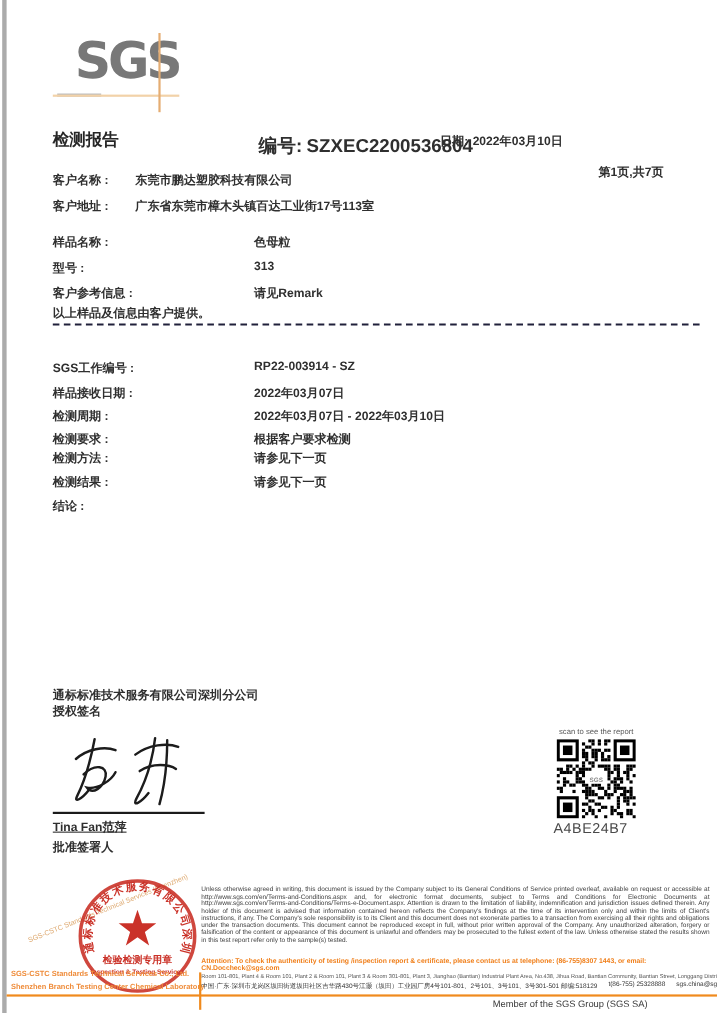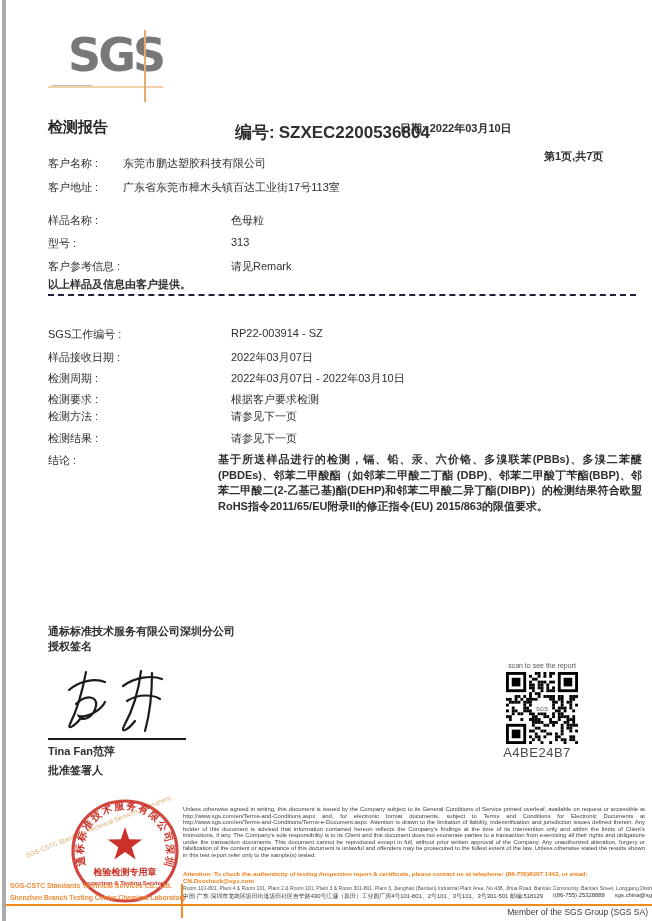--- a/index.html
+++ b/index.html
@@ -22,41 +22,41 @@
   .logo-vline { position:absolute; left:144px; top:30px; width:2px; height:72px; background:#e5ad72; }
 
   .title-row { position:absolute; top:118px; left:0; width:652px; height:20px; }
   .doc-title { position:absolute; left:48px; top:0; font-size:15px; font-weight:700; color:#262626; }
   .hdr-no    { position:absolute; left:235px; top:3px; font-size:17px; font-weight:700; }
   .hdr-date  { position:absolute; left:400px; top:3px; font-size:11px; font-weight:700; }
   .hdr-page  { position:absolute; left:544px; top:3px; font-size:11px; font-weight:700;margin-top:28px; }
   .hdr-no .v, .hdr-date .v { margin-left:4px; }
 
   
-  .info-row { position:absolute; left:48px; font-size:11px; font-weight:400; white-space:nowrap; }
+  .info-row { position:absolute; left:48px; font-size:11px; font-weight:700; white-space:nowrap; }
   .info-row .lbl { display:inline-block; }
   .info-row .val { position:absolute; top:0; white-space:nowrap;margin-left:13px; }
   .val-110 .val { left:62px; }   
   .val-218 .val { left:170px; }  
 
   .note-line { position:absolute; left:48px; font-size:11px; font-weight:600; }
 
   .dash-sep { position:absolute; left:48px; top:294px; width:588px; border-top:2px dashed #20203a; }
 
   .conclusion {
     position:absolute; left:218px; top:452px; width:424px;
     font-size:11px; font-weight:600; line-height:15.6px; text-align:justify;
   }
 
   
   .sig-company { position:absolute; left:48px; top:624px; font-size:11px; font-weight:600; }
   .sig-auth    { position:absolute; left:48px; top:639px; font-size:11px; font-weight:600; }
   .sig-svg     { position:absolute; left:55px; top:666px; }
   .sig-line    { position:absolute; left:48px; top:738px; width:138px; height:2px; background:#1b1b1b; }
-  .sig-name    { position:absolute; left:48px; top:744px; font-size:11px; font-weight:600; }
+  .sig-name    { position:absolute; left:48px; top:744px; font-size:11px; font-weight:600;text-decoration:underline; }
   .sig-title   { position:absolute; left:48px; top:763px; font-size:11px; font-weight:600; }
 
   
   .qr-caption { position:absolute; left:500px; top:662px; width:84px; text-align:center; font-size:7px; color:#575757; }
   .qr-svg     { position:absolute; left:506px; top:672px; }
   .qr-code    { position:absolute; left:501px; top:745px; width:72px; text-align:center; font-size:13px; color:#4a4a4a; letter-spacing:.5px; }
 
   
   .stamp-wrap { position:absolute; left:70px; top:798px; width:110px; height:106px; opacity:.95; }
   .stamp-watermark {
@@ -75,21 +75,21 @@
     position:absolute; left:183px; top:870px; width:462px;
     font-size:6.2px; line-height:7px; font-weight:700; color:#f07f1a;
   }
   .addr-row { position:absolute; left:183px; width:462px; display:flex; justify-content:space-between; white-space:nowrap; }
   .addr-en  { top:885px; font-size:5.1px; color:#555; }
   .addr-cn  { top:892px; font-size:5.9px; color:#333; }
   .addr-cn .right span { margin-left:10px; }
 
   .orange-vline { position:absolute; left:181px; top:884px; width:2px; height:34px; background:#f08a1d; }
   .orange-hline { position:absolute; left:6px; top:904px; width:646px; height:2px; background:#f08a1d; }
-  .member-line  { position:absolute; left:448px; top:907px; width:200px; text-align:right; font-size:8.5px; color:#3a3a3a; }
+  .member-line  { position:absolute; left:448px; top:907px; width:200px; text-align:left; font-size:8.5px; color:#3a3a3a; }
 </style>
 </head>
 <body>
 
 <div class="page">
   <div class="edge-strip"></div>
 
   <div class="sgs-logo">SGS</div>
   <div class="logo-hline2"></div>
   <div class="logo-hline"></div>
@@ -147,21 +147,20 @@
     <span class="lbl">检测方法 :</span>
     <span class="val">请参见下一页</span>
   </div>
   <div class="info-row val-218" style="top:431px">
     <span class="lbl">检测结果 :</span>
     <span class="val">请参见下一页</span>
   </div>
   <div class="info-row" style="top:453px">
     <span class="lbl">结论 :</span>
   </div>
-  <div class="conclusion">基于所送样品进行的检测，镉、铅、汞、六价铬、多溴联苯(PBBs)、多溴二苯醚(PBDEs)、邻苯二甲酸酯（如邻苯二甲酸二丁酯 (DBP)、邻苯二甲酸丁苄酯(BBP)、邻苯二甲酸二(2-乙基己基)酯(DEHP)和邻苯二甲酸二异丁酯(DIBP)）的检测结果符合欧盟RoHS指令2011/65/EU附录II的修正指令(EU) 2015/863的限值要求。</div>
 
   <div class="sig-company">通标标准技术服务有限公司深圳分公司</div>
   <div class="sig-auth">授权签名</div>
   <svg class="sig-svg" width="135" height="72" viewBox="0 0 135 72">
     <g fill="none" stroke="#1c1c1c" stroke-width="2.2" stroke-linecap="round">
       <path d="M14 24 C24 15 40 12 50 16"></path>
       <path d="M31 6 C28 22 22 44 15 58 C12 64 19 61 26 52"></path>
       <path d="M21 38 C31 28 43 30 41 40 C39 50 29 57 24 50 C33 52 46 44 50 36"></path>
       <path d="M68 20 C80 11 97 9 107 13"></path>
       <path d="M86 5 C84 22 79 42 69 60 C65 68 73 64 80 55"></path>

